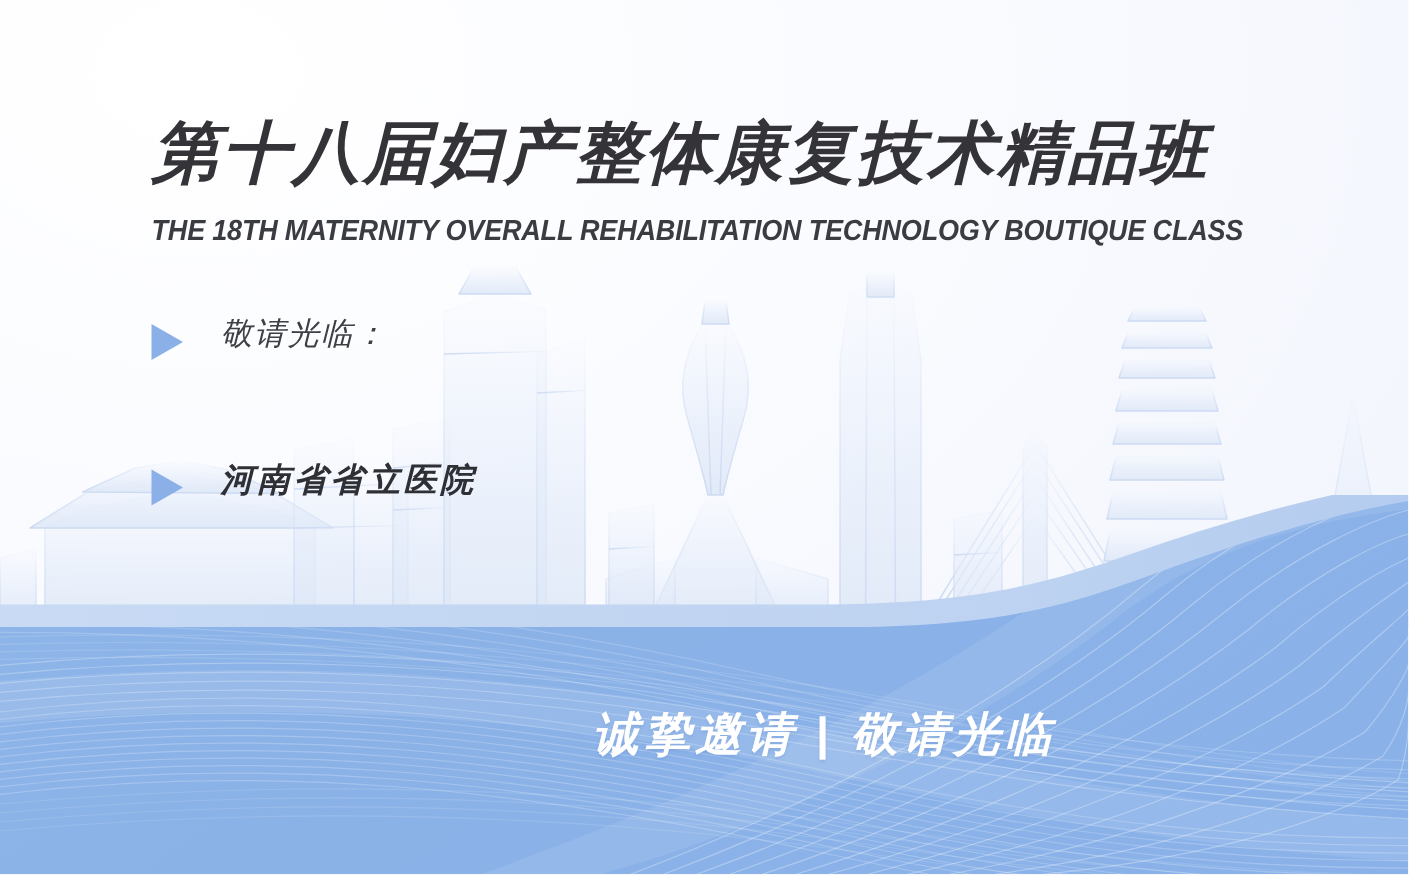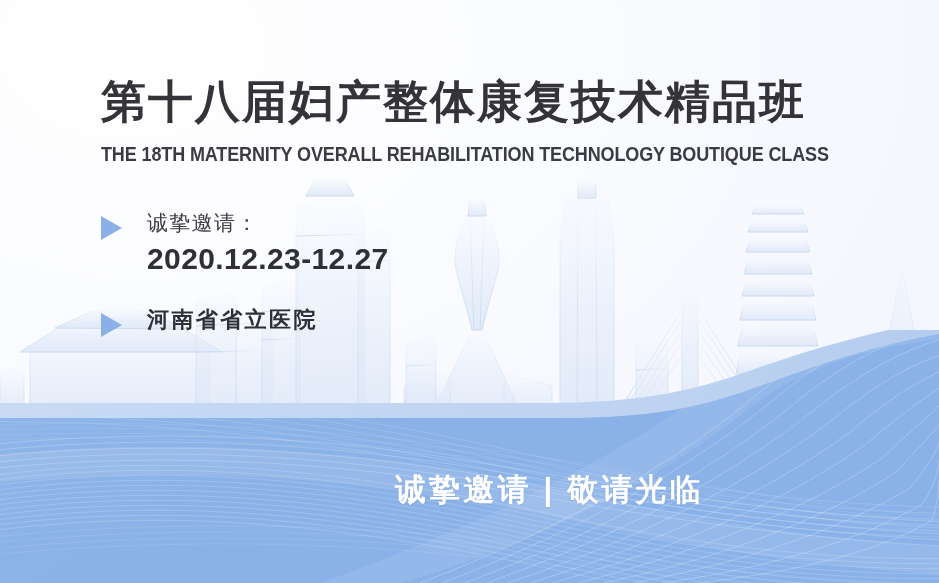--- a/index.html
+++ b/index.html
@@ -29,21 +29,21 @@
   
   #waveband {
     position:absolute; left:0; top:330px;
     width:939px; height:253px;
     pointer-events:none;
   }
 
   
   #content {
     position:absolute; left:0; top:0;
-    width:823px; height:583px;
+    width:823px; height:583px;font-style:italic;
   }
 
   .title-main {
     position:absolute;
     left:101px; top:78px;
     font-size:45px;
     font-weight:700;
     letter-spacing:2.0px;
     color:#333338;
     line-height:1.08;
@@ -392,22 +392,21 @@
 
   <div id="content">
 
     <h1 class="title-main">第十八届妇产整体康复技术精品班</h1>
 
     <div class="title-sub">THE 18TH MATERNITY OVERALL REHABILITATION TECHNOLOGY BOUTIQUE CLASS</div>
 
     <div class="info-block time">
       <div class="info-row">
         <span class="bullet"></span>
-        <span class="info-label">诚挚邀请：</span>
-        <span class="info-value">2020.12.23-12.27</span>
+        <span class="info-label">敬请光临：</span>
       </div>
     </div>
 
     <div class="info-block place">
       <div class="info-row">
         <span class="bullet"></span>
         <span class="info-value cjk">河南省省立医院</span>
       </div>
     </div>
 

